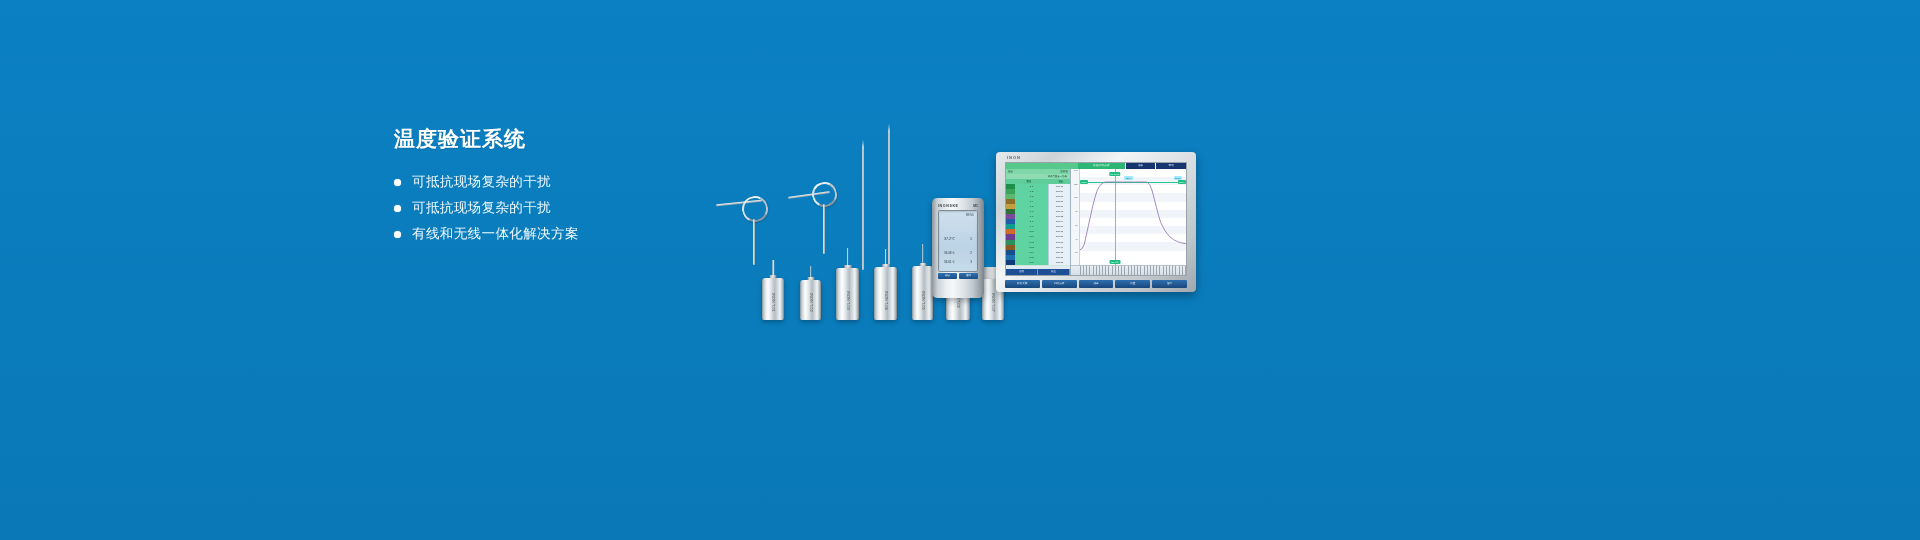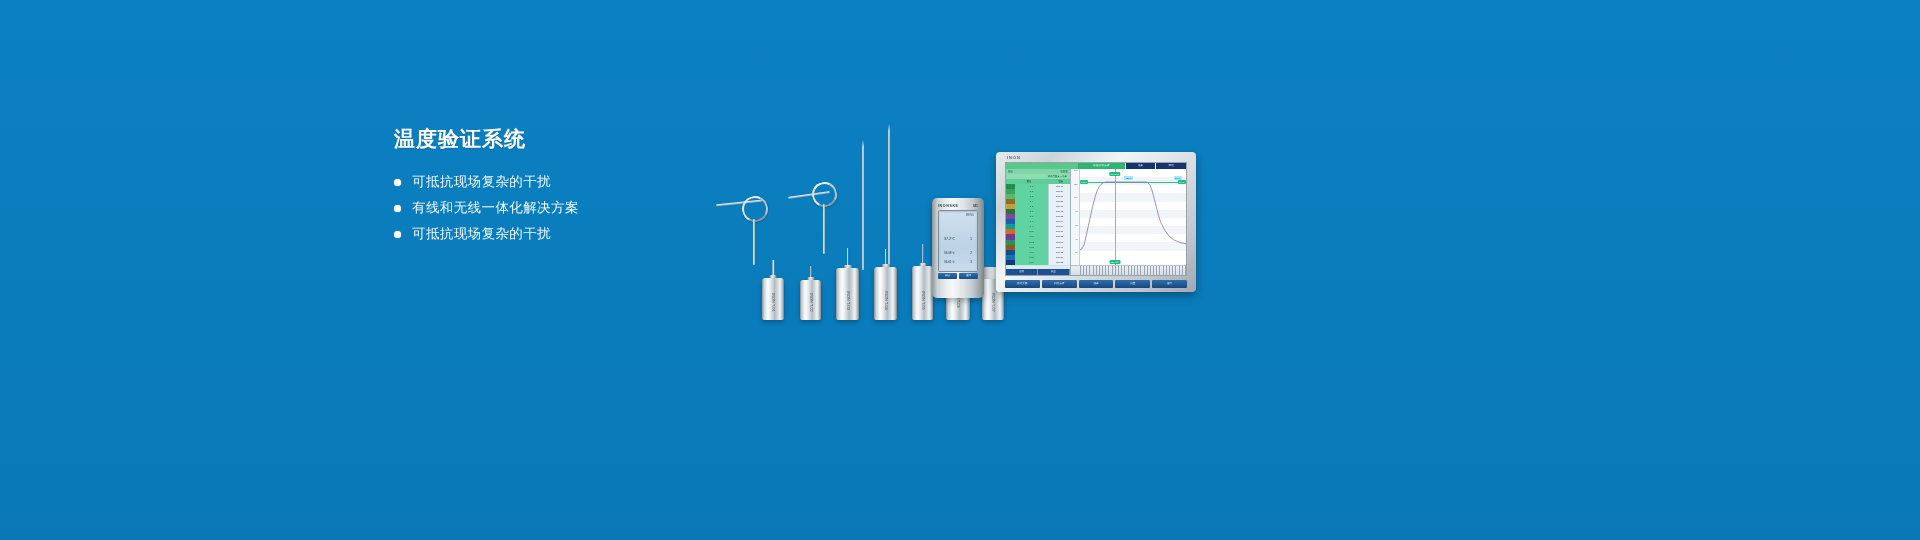--- a/index.html
+++ b/index.html
@@ -308,25 +308,25 @@
 
   <div class="copy">
     <div class="copy-title">温度验证系统</div>
     <div class="bullets">
       <div class="bullet">
         <span class="dot"></span>
         <span>可抵抗现场复杂的干扰</span>
       </div>
       <div class="bullet">
         <span class="dot"></span>
-        <span>有线和无线一体化解决方案</span>
+        <span>可抵抗现场复杂的干扰</span>
       </div>
       <div class="bullet">
         <span class="dot"></span>
-        <span>可抵抗现场复杂的干扰</span>
+        <span>有线和无线一体化解决方案</span>
       </div>
     </div>
   </div>
 
   <div class="product">
 
     <div class="coil" style="left:16px; top:75px; width:60px; height:50px;">
       <div class="wire" style="left:0; top:7px; width:46px; transform:rotate(-6deg);"></div>
       <div class="ring" style="left:26px; top:1px; width:26px; height:26px;"></div>
       <div class="drop" style="left:37px; top:24px; height:46px;"></div>

